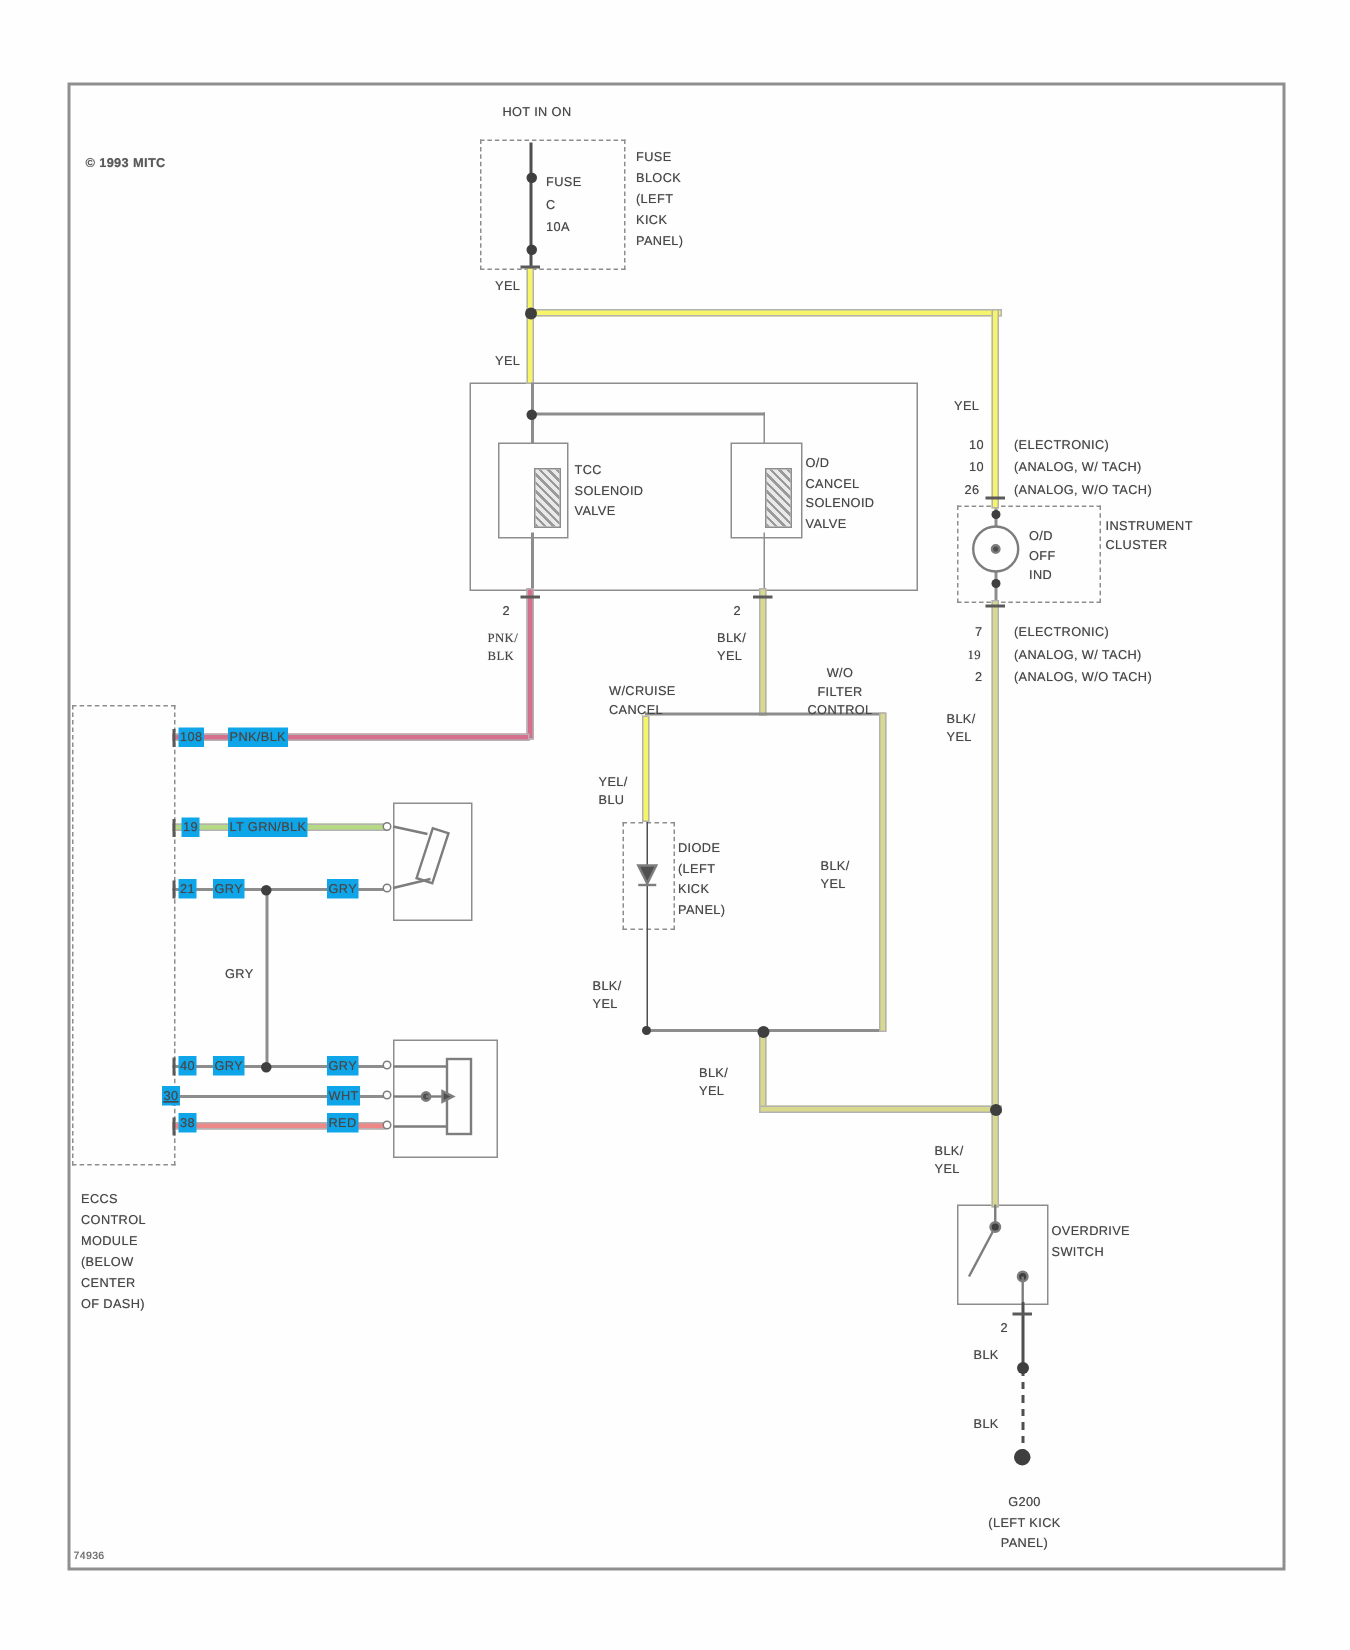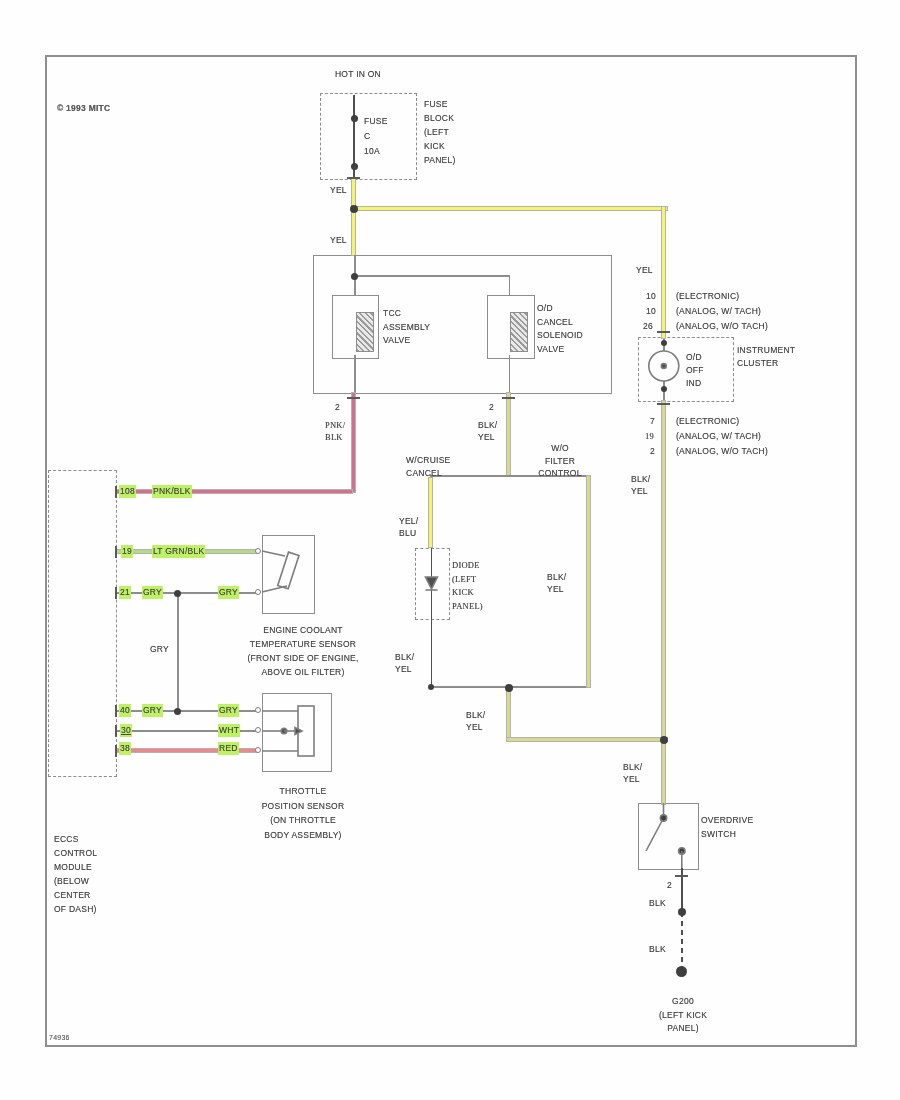--- a/index.html
+++ b/index.html
@@ -12,21 +12,21 @@
   .box.dashed{border-style:dashed;}
   .wire{position:absolute;}
   .cwire{border:1px solid #b2b2b2;box-sizing:border-box;}
   .coilbar{position:absolute;background:repeating-linear-gradient(45deg,#9a9a9a 0 1.5px,#e9e9e9 1.5px 4px);
            border:1px solid #8d8d8d;}
   .dot{position:absolute;border-radius:50%;background:#3f3f3f;}
   .odot{position:absolute;border-radius:50%;background:#ffffff;border:1.5px solid #7d7d7d;box-sizing:border-box;}
   .tick{position:absolute;background:#5a5a5a;}
   .lbl{position:absolute;color:#474747;font-size:8.5px;line-height:13px;letter-spacing:0.25px;
        white-space:pre-line;text-shadow:0 0 0.5px rgba(80,80,80,0.65);}
-  .lbl.bg{background:#bef264;padding:0 1px;}
+  .lbl.bg{background:#0ea5e9;padding:0 1px;}
   svg.overlay{position:absolute;left:0;top:0;pointer-events:none;}
 </style>
 </head>
 <body>
 
 <div id="stage">
   <div id="diagram">
     <div class="pageborder"></div>
     <div class="lbl" style="left:57px;top:102px;color:#5a5a5a;font-weight:bold;">© 1993 MITC</div>
     <div class="lbl" style="left:49px;top:1031px;font-size:7px;color:#6a6a6a;">74936</div>
@@ -128,40 +128,40 @@
 CLUSTER</div>
       <div class="lbl" style="left: 650px; top: 415px;">7</div>
       <div class="lbl" style="left: 676px; top: 415px;">(ELECTRONIC)</div>
       <div class="lbl" style="left: 645px; top: 430px; font-family: Liberation Serif, serif;">19</div>
       <div class="lbl" style="left: 676px; top: 430px;">(ANALOG, W/ TACH)</div>
       <div class="lbl" style="left: 650px; top: 445px;">2</div>
       <div class="lbl" style="left: 676px; top: 445px;">(ANALOG, W/O TACH)</div>
       <div class="lbl" style="left: 631px; top: 473px; line-height: 12px;">BLK/
 YEL</div>
       <div class="lbl" style="left: 383px; top: 307px; line-height: 13.5px;">TCC
-ASSEMBLY
+SOLENOID
 VALVE</div>
       <div class="lbl" style="left: 537px; top: 302px; line-height: 13.5px;">O/D
 CANCEL
 SOLENOID
 VALVE</div>
       <div class="lbl" style="left: 335px; top: 401px;">2</div>
       <div class="lbl" style="left: 325px; top: 419px; line-height: 12px; font-family: Liberation Serif, serif;">PNK/
 BLK</div>
       <div class="lbl" style="left: 489px; top: 401px;">2</div>
       <div class="lbl" style="left: 478px; top: 419px; line-height: 12px;">BLK/
 YEL</div>
       <div class="lbl" style="left: 406px; top: 454px; line-height: 12.5px;">W/CRUISE
 CANCEL</div>
       <div class="lbl" style="left: 534px; top: 442px; width: 52px; text-align: center; line-height: 12.5px;">W/O
 FILTER
 CONTROL</div>
       <div class="lbl" style="left: 399px; top: 515px; line-height: 12px;">YEL/
 BLU</div>
-      <div class="lbl" style="left: 452px; top: 559px; line-height: 13.5px; font-family: Liberation Serif, serif;">DIODE
+      <div class="lbl" style="left: 452px; top: 559px; line-height: 13.5px;">DIODE
 (LEFT
 KICK
 PANEL)</div>
       <div class="lbl" style="left: 547px; top: 571px; line-height: 12px;">BLK/
 YEL</div>
       <div class="lbl" style="left: 395px; top: 651px; line-height: 12px;">BLK/
 YEL</div>
       <div class="lbl" style="left: 466px; top: 709px; line-height: 12px;">BLK/
 YEL</div>
       <div class="lbl" style="left: 623px; top: 761px; line-height: 12px;">BLK/
@@ -178,38 +178,30 @@
       <div class="lbl bg" style="left: 152px; top: 485px;">PNK/BLK</div>
       <div class="lbl bg" style="left: 121px; top: 545px;">19</div>
       <div class="lbl bg" style="left: 152px; top: 545px;">LT GRN/BLK</div>
       <div class="lbl bg" style="left: 119px; top: 586px;">21</div>
       <div class="lbl bg" style="left: 142px; top: 586px;">GRY</div>
       <div class="lbl bg" style="left: 218px; top: 586px;">GRY</div>
       <div class="lbl" style="left: 150px; top: 643px;">GRY</div>
       <div class="lbl bg" style="left: 119px; top: 704px;">40</div>
       <div class="lbl bg" style="left: 142px; top: 704px;">GRY</div>
       <div class="lbl bg" style="left: 218px; top: 704px;">GRY</div>
-      <div class="lbl bg" style="left: 120px; top: 724px; text-decoration: underline;">30</div>
+      <div class="lbl bg" style="left: 108px; top: 724px; text-decoration: underline;">30</div>
       <div class="lbl bg" style="left: 218px; top: 724px;">WHT</div>
       <div class="lbl bg" style="left: 119px; top: 742px;">38</div>
       <div class="lbl bg" style="left: 218px; top: 742px;">RED</div>
-      <div class="lbl" style="left: 54px; top: 832px; line-height: 14px;">ECCS
+      <div class="lbl" style="left: 54px; top: 792px; line-height: 14px;">ECCS
 CONTROL
 MODULE
 (BELOW
 CENTER
 OF DASH)</div>
-      <div class="lbl" style="left: 218px; top: 623px; width: 170px; text-align: center; line-height: 14px;">ENGINE COOLANT
-TEMPERATURE SENSOR
-(FRONT SIDE OF ENGINE,
-ABOVE OIL FILTER)</div>
-      <div class="lbl" style="left: 238px; top: 784px; width: 130px; text-align: center; line-height: 14.5px;">THROTTLE
-POSITION SENSOR
-(ON THROTTLE
-BODY ASSEMBLY)</div>
       <svg width="900" height="1100" class="overlay">
         <circle cx="663.8" cy="366" r="15" stroke="#7d7d7d" stroke-width="1.6" fill="none"></circle>
         <circle cx="663.8" cy="366" r="2.5" stroke="#7d7d7d" stroke-width="1.6" fill="#4f4f4f"></circle>
         <line x1="663.5" y1="803" x2="663.5" y2="818" stroke="#7d7d7d" stroke-width="1.6" fill="none"></line>
         <line x1="663.5" y1="818" x2="646" y2="851" stroke="#7d7d7d" stroke-width="1.6" fill="none"></line>
         <circle cx="663.5" cy="818" r="3.2" stroke="#7d7d7d" stroke-width="1.6" fill="#3f3f3f"></circle>
         <circle cx="681.8" cy="851" r="3.2" stroke="#7d7d7d" stroke-width="1.6" fill="#3f3f3f"></circle>
         <line x1="681.8" y1="851" x2="681.8" y2="868" stroke="#7d7d7d" stroke-width="1.6" fill="none"></line>
         <polygon points="425.5,577 437.5,577 431.5,589" stroke="#7d7d7d" stroke-width="1.6" fill="#4f4f4f"></polygon>
         <line x1="425.5" y1="590" x2="437.5" y2="590" stroke="#7d7d7d" stroke-width="1.6" fill="none"></line>

